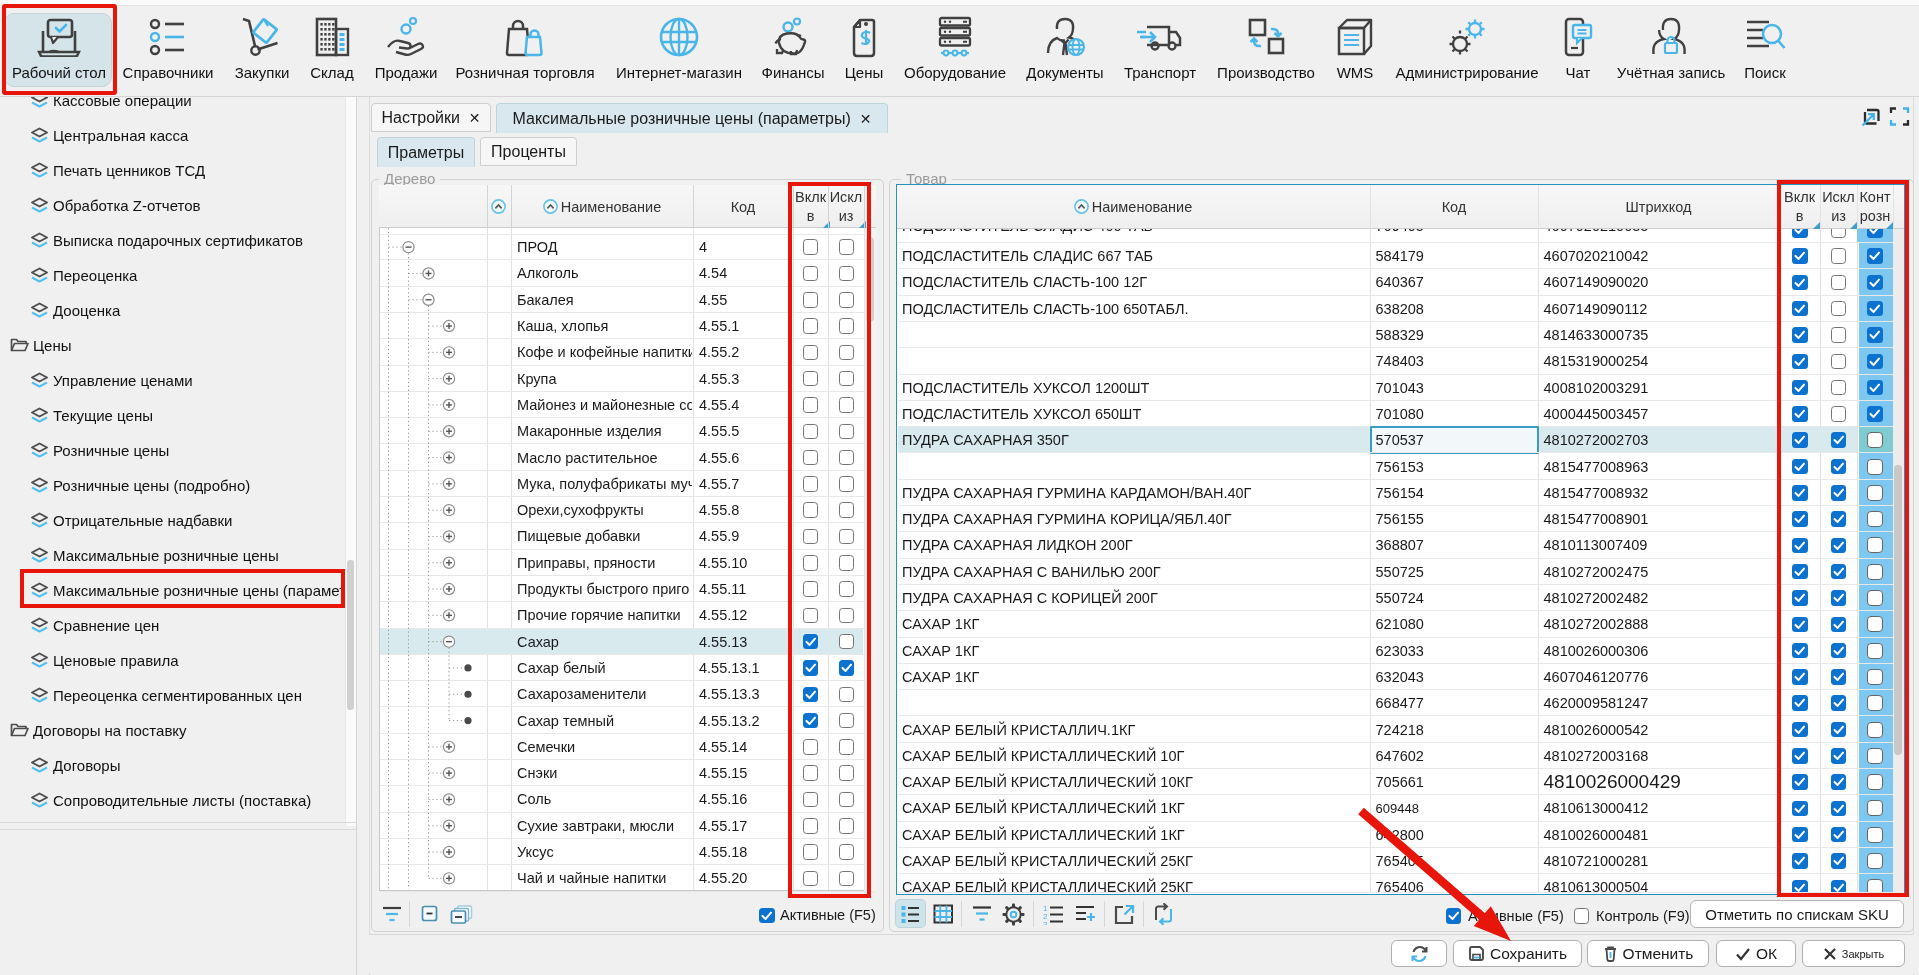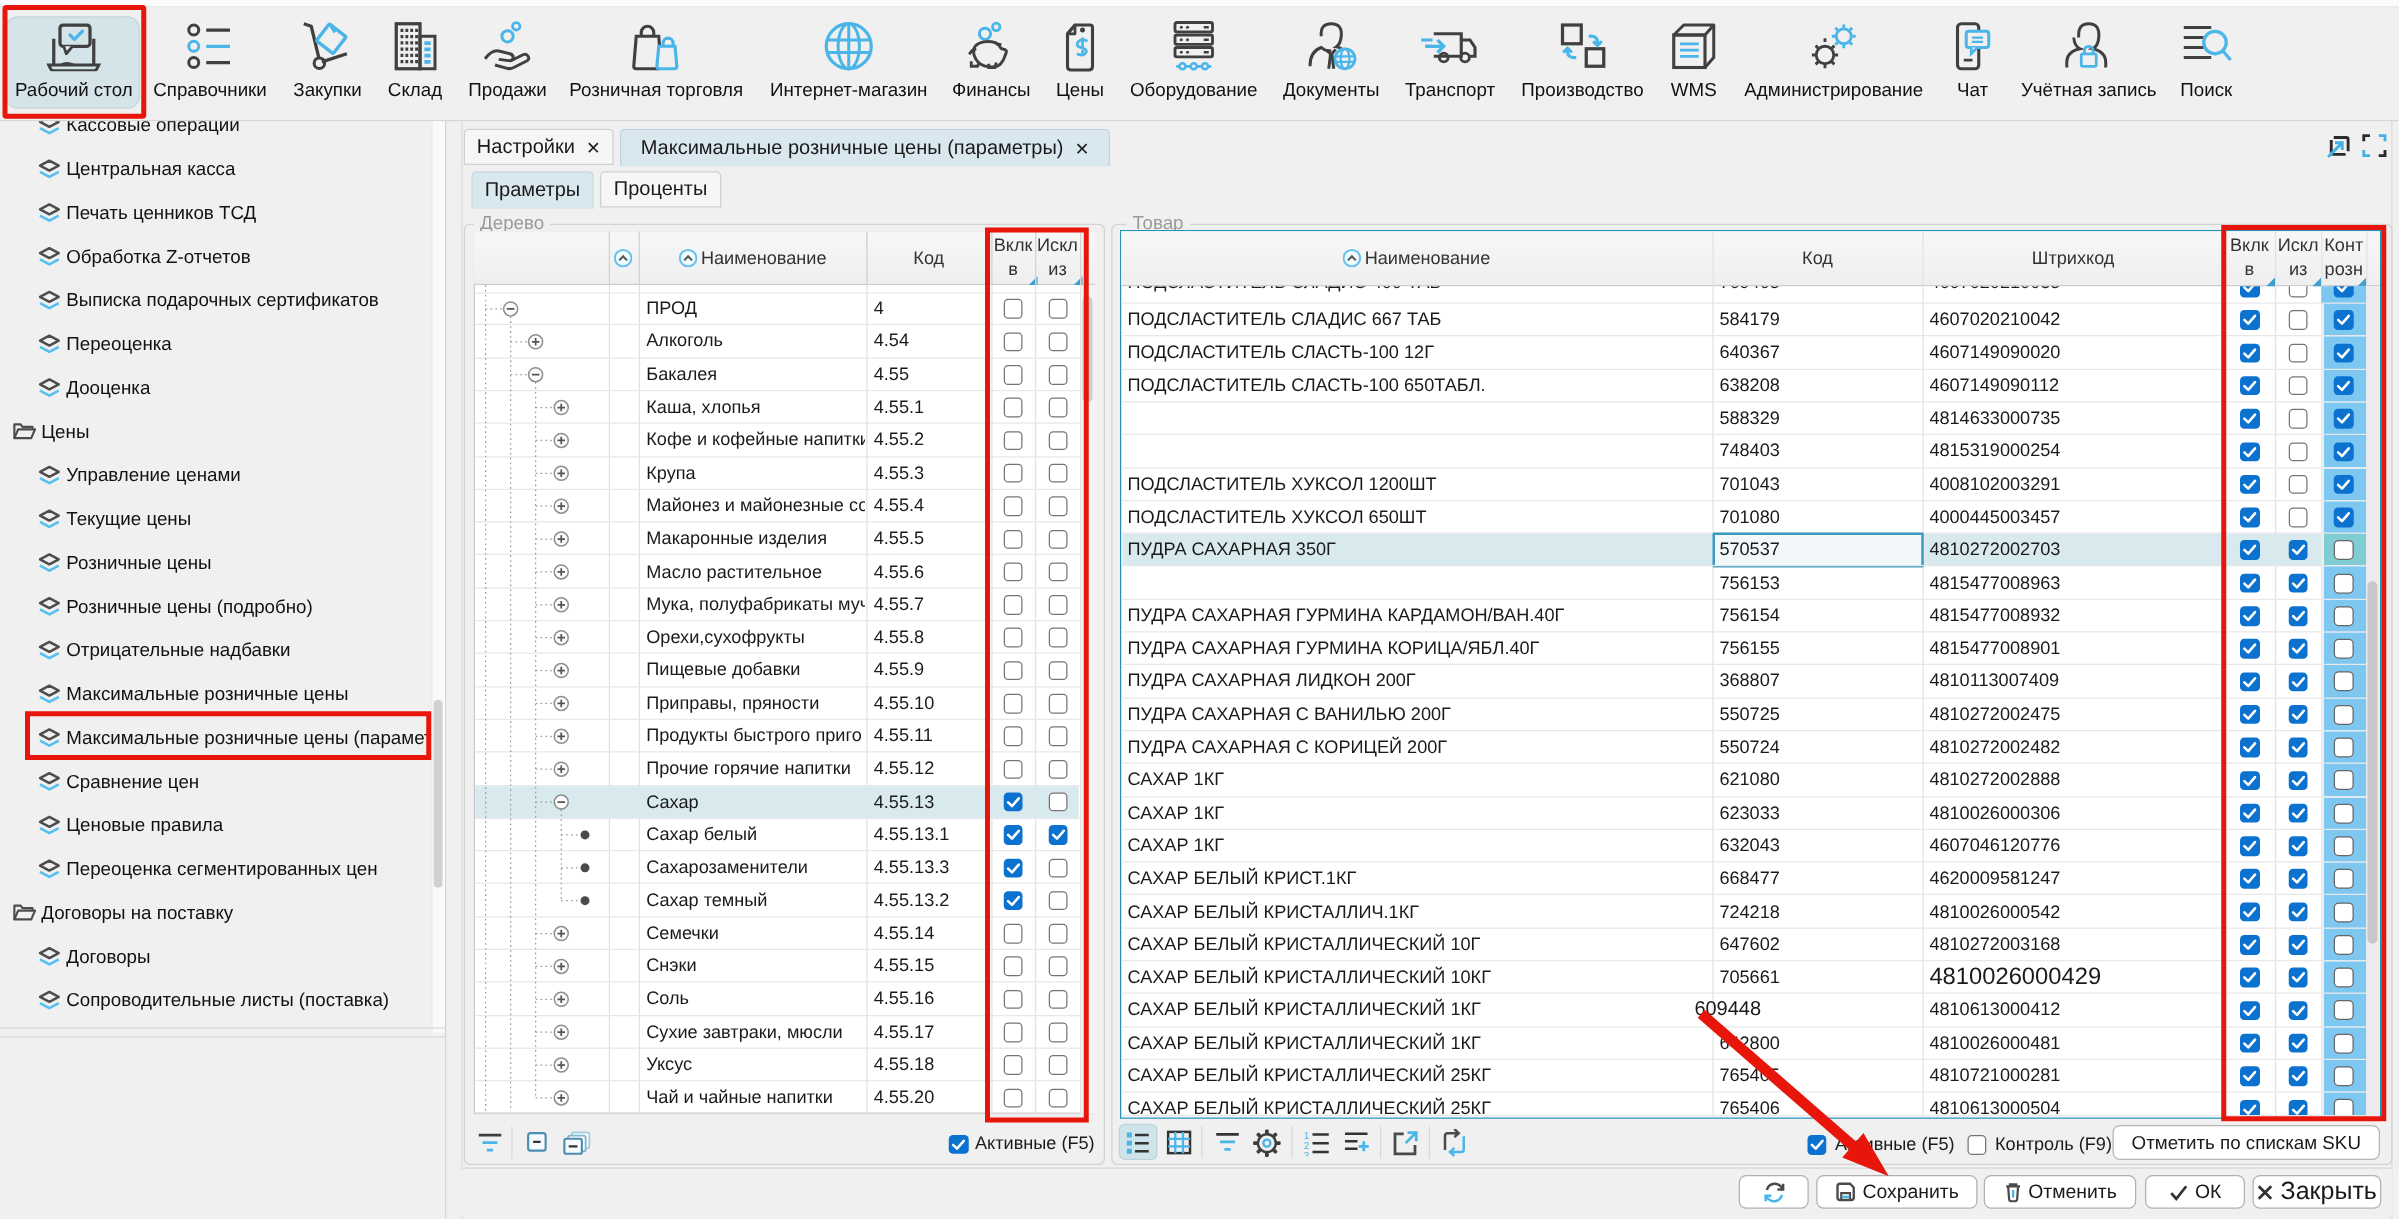--- a/index.html
+++ b/index.html
@@ -1029,21 +1029,20 @@
     <div class="abs" style="left:894.8px;top:5.4px;width:15.5px;height:15.5px;background:#0b72d0;border-radius:3.5px"><svg width="15.5" height="15.5" viewBox="0 0 16 16">
         <path d="M3.6 8.2 L6.8 11.3 L12.4 4.8" stroke="#fff" stroke-width="2.1" fill="none" stroke-linecap="round" stroke-linejoin="round"></path>
       </svg></div>
     <div class="abs" style="left:933.2px;top:5.4px;width:15.5px;height:15.5px;background:#0b72d0;border-radius:3.5px"><svg width="15.5" height="15.5" viewBox="0 0 16 16">
         <path d="M3.6 8.2 L6.8 11.3 L12.4 4.8" stroke="#fff" stroke-width="2.1" fill="none" stroke-linecap="round" stroke-linejoin="round"></path>
       </svg></div>
     <div style="position:absolute;left:969.5px;top:5.2px;width:16px;height:16px;background:#fff;border:1.6px solid #666;border-radius:4px;box-sizing:border-box"></div>
   </div>
 <div class="abs" style="left:897.5px;top:689.1px;width:1006px;height:1px;background:#e8e8e8"></div>
 <div class="abs" style="left:897.5px;top:690.1px;width:995px;height:26.3px;overflow:hidden">
-    <div style="position:absolute;left:4.5px;top:0;width:465px;height:26.3px;display:flex;align-items:center;font-size:14.5px;white-space:nowrap">САХАР БЕЛЫЙ КРИСТ.1КГ</div>
     <div style="position:absolute;left:478px;top:0;height:26.3px;display:flex;align-items:center;font-size:14.5px">668477</div>
     <div style="position:absolute;left:646px;top:0;height:26.3px;display:flex;align-items:center;font-size:14.5px">4620009581247</div>
     <div style="position:absolute;left:961px;top:0;width:36px;height:26.3px;background:#7dc7f1"></div>
     <div class="abs" style="left:894.8px;top:5.4px;width:15.5px;height:15.5px;background:#0b72d0;border-radius:3.5px"><svg width="15.5" height="15.5" viewBox="0 0 16 16">
         <path d="M3.6 8.2 L6.8 11.3 L12.4 4.8" stroke="#fff" stroke-width="2.1" fill="none" stroke-linecap="round" stroke-linejoin="round"></path>
       </svg></div>
     <div class="abs" style="left:933.2px;top:5.4px;width:15.5px;height:15.5px;background:#0b72d0;border-radius:3.5px"><svg width="15.5" height="15.5" viewBox="0 0 16 16">
         <path d="M3.6 8.2 L6.8 11.3 L12.4 4.8" stroke="#fff" stroke-width="2.1" fill="none" stroke-linecap="round" stroke-linejoin="round"></path>
       </svg></div>
     <div style="position:absolute;left:969.5px;top:5.2px;width:16px;height:16px;background:#fff;border:1.6px solid #666;border-radius:4px;box-sizing:border-box"></div>
@@ -1086,21 +1085,21 @@
         <path d="M3.6 8.2 L6.8 11.3 L12.4 4.8" stroke="#fff" stroke-width="2.1" fill="none" stroke-linecap="round" stroke-linejoin="round"></path>
       </svg></div>
     <div class="abs" style="left:933.2px;top:5.4px;width:15.5px;height:15.5px;background:#0b72d0;border-radius:3.5px"><svg width="15.5" height="15.5" viewBox="0 0 16 16">
         <path d="M3.6 8.2 L6.8 11.3 L12.4 4.8" stroke="#fff" stroke-width="2.1" fill="none" stroke-linecap="round" stroke-linejoin="round"></path>
       </svg></div>
     <div style="position:absolute;left:969.5px;top:5.2px;width:16px;height:16px;background:#fff;border:1.6px solid #666;border-radius:4px;box-sizing:border-box"></div>
   </div>
 <div class="abs" style="left:897.5px;top:794.3px;width:1006px;height:1px;background:#e8e8e8"></div>
 <div class="abs" style="left:897.5px;top:795.3px;width:995px;height:26.3px;overflow:hidden">
     <div style="position:absolute;left:4.5px;top:0;width:465px;height:26.3px;display:flex;align-items:center;font-size:14.5px;white-space:nowrap">САХАР БЕЛЫЙ КРИСТАЛЛИЧЕСКИЙ 1КГ</div>
-    <div style="position:absolute;left:458px;top:0;height:26.3px;display:flex;align-items:center;font-size:16px">609448</div>
+    <div style="position:absolute;left:478px;top:0;height:26.3px;display:flex;align-items:center;font-size:13px">609448</div>
     <div style="position:absolute;left:646px;top:0;height:26.3px;display:flex;align-items:center;font-size:14.5px">4810613000412</div>
     <div style="position:absolute;left:961px;top:0;width:36px;height:26.3px;background:#7dc7f1"></div>
     <div class="abs" style="left:894.8px;top:5.4px;width:15.5px;height:15.5px;background:#0b72d0;border-radius:3.5px"><svg width="15.5" height="15.5" viewBox="0 0 16 16">
         <path d="M3.6 8.2 L6.8 11.3 L12.4 4.8" stroke="#fff" stroke-width="2.1" fill="none" stroke-linecap="round" stroke-linejoin="round"></path>
       </svg></div>
     <div class="abs" style="left:933.2px;top:5.4px;width:15.5px;height:15.5px;background:#0b72d0;border-radius:3.5px"><svg width="15.5" height="15.5" viewBox="0 0 16 16">
         <path d="M3.6 8.2 L6.8 11.3 L12.4 4.8" stroke="#fff" stroke-width="2.1" fill="none" stroke-linecap="round" stroke-linejoin="round"></path>
       </svg></div>
     <div style="position:absolute;left:969.5px;top:5.2px;width:16px;height:16px;background:#fff;border:1.6px solid #666;border-radius:4px;box-sizing:border-box"></div>
   </div>
@@ -1227,21 +1226,21 @@
       <path d="M7.5 7 v6" stroke="#4ab5e8" stroke-width="1.8"></path>
     </svg>
     <span>Отменить</span>
   </div>
 <div class="abs" style="left:1716px;top:940px;width:80px;height:27px;background:#fff;border:1px solid #b0b0b0;border-radius:6px;box-sizing:border-box;display:flex;align-items:center;justify-content:center;gap:5px;font-size:15.5px">
     <svg width="16" height="14" viewBox="0 0 16 14" fill="none">
       <path d="M2 7.5 l4 4.5 L14 2" stroke="#333" stroke-width="2.2"></path>
     </svg>
     <span>ОК</span>
   </div>
-<div class="abs" style="left:1802px;top:940px;width:103px;height:27px;background:#fff;border:1px solid #b0b0b0;border-radius:6px;box-sizing:border-box;display:flex;align-items:center;justify-content:center;gap:5px;font-size:20px">
+<div class="abs" style="left:1802px;top:940px;width:103px;height:27px;background:#fff;border:1px solid #b0b0b0;border-radius:6px;box-sizing:border-box;display:flex;align-items:center;justify-content:center;gap:5px;font-size:11px">
     <svg width="14" height="14" viewBox="0 0 14 14" fill="none">
       <path d="M2 2 L12 12 M12 2 L2 12" stroke="#333" stroke-width="2.2"></path>
     </svg>
     <span>Закрыть</span>
   </div>
 <div class="abs" style="left:1.5px;top:4px;width:115px;height:91px;border:4.5px solid #e8150b;border-radius:3px;box-sizing:border-box"></div>
 <div class="abs" style="left:20px;top:569px;width:325px;height:39px;border:4px solid #e8150b;box-sizing:border-box"></div>
 <div class="abs" style="left:788px;top:182px;width:83px;height:716px;border:4px solid #e8150b;box-sizing:border-box"></div>
 <div class="abs" style="left:1777px;top:180px;width:132px;height:717px;border:4px solid #e8150b;box-sizing:border-box"></div>
 <svg class="abs" style="left:1350px;top:800px" width="180" height="160" viewBox="0 0 180 160" fill="none">

